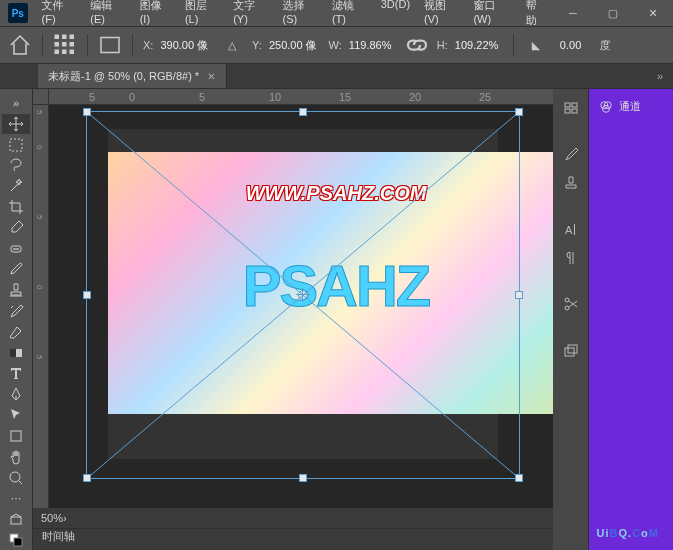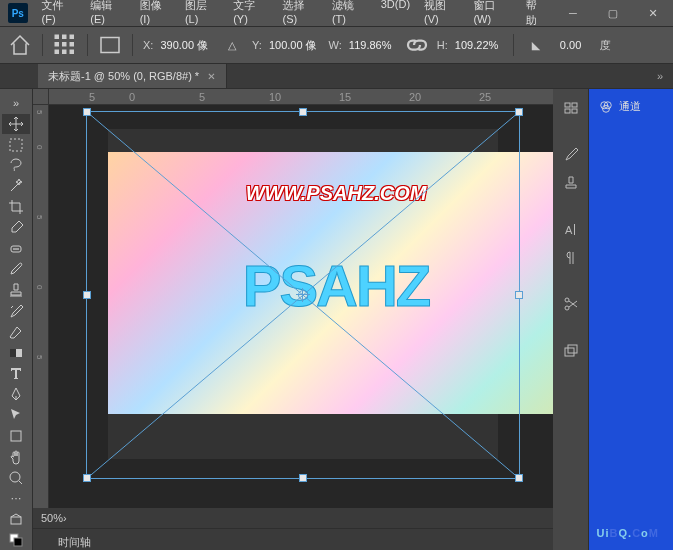--- a/index.html
+++ b/index.html
@@ -39,26 +39,26 @@
 .tb-diag{position:absolute;inset:0}
 .tb-diag line{stroke:#5a9fd4;stroke-width:1}
 .handle{position:absolute;width:8px;height:8px;background:#e8e8e8;border:1px solid #5a9fd4;margin:-4px}
 .h-tl{top:0;left:0}.h-tm{top:0;left:50%}.h-tr{top:0;left:100%}
 .h-ml{top:50%;left:0}.h-mr{top:50%;left:100%}
 .h-bl{top:100%;left:0}.h-bm{top:100%;left:50%}.h-br{top:100%;left:100%}
 .h-ref{top:50%;left:50%;background:none;border:1px solid #5a9fd4;border-radius:50%;width:10px;height:10px;margin:-5px}
 .h-ref::after{content:"";position:absolute;top:3px;left:-3px;width:14px;height:1px;background:#5a9fd4}
 .h-ref::before{content:"";position:absolute;left:3px;top:-3px;height:14px;width:1px;background:#5a9fd4}
 .status{position:absolute;bottom:22px;left:0;right:0;height:20px;background:#3a3a3a;display:flex;align-items:center;padding:0 8px;gap:0;font-size:10px;color:#ccc}
-.timeline{position:absolute;bottom:0;left:0;right:0;height:22px;background:#3a3a3a;border-top:1px solid #2e2e2e;display:flex;align-items:flex-end;padding:0 25px;font-size:11px;color:#ccc}
+.timeline{position:absolute;bottom:0;left:0;right:0;height:22px;background:#3a3a3a;border-top:1px solid #2e2e2e;display:flex;align-items:flex-start;padding:0 9px;font-size:11px;color:#ccc}
 .panels{width:120px;background:#3f3f3f;display:flex}
 .pcol1{width:36px;background:#474747;display:flex;flex-direction:column;padding-top:6px;gap:3px;border-right:1px solid #2e2e2e}
 .pcol1 .pi{height:26px;display:flex;align-items:center;justify-content:center;color:#bbb}
 .pgap{height:14px}
-.pcol2{flex:1;background:#1d4ed8;padding:6px 4px}
+.pcol2{flex:1;background:#6d28d9;padding:6px 4px}
 .panel-tab{display:flex;align-items:center;gap:6px;padding:4px 6px;color:#ddd}
 .panel-tab svg{width:14px;height:14px}
 .watermark{position:absolute;bottom:8px;right:14px;font-size:18px;font-weight:bold;color:#87ceeb;letter-spacing:1px}
 .watermark .b{color:#4169e1}
 </style>
 </head>
 <body>
 
 <div class="titlebar">
   <div class="ps-logo">Ps</div>
@@ -109,21 +109,21 @@
       </svg>
     </div>
   <div class="ob-sep"></div>
   <div class="ob-field">
     <span class="ob-label">X:</span>
     <span class="ob-val">390.00 像</span>
   </div>
   <div class="ob-icon">△</div>
   <div class="ob-field">
     <span class="ob-label">Y:</span>
-    <span class="ob-val">100.00 像</span>
+    <span class="ob-val">250.00 像</span>
   </div>
   <div class="ob-field">
     <span class="ob-label">W:</span>
     <span class="ob-val">119.86%</span>
   </div>
   <div class="ob-icon">
       <svg viewBox="0 0 16 16" fill="none" stroke="currentColor" stroke-width="1.5">
         <path d="M6 8a3 3 0 013-3h2a3 3 0 010 6H9M10 8a3 3 0 01-3 3H5a3 3 0 010-6h2"></path>
       </svg>
     </div>

